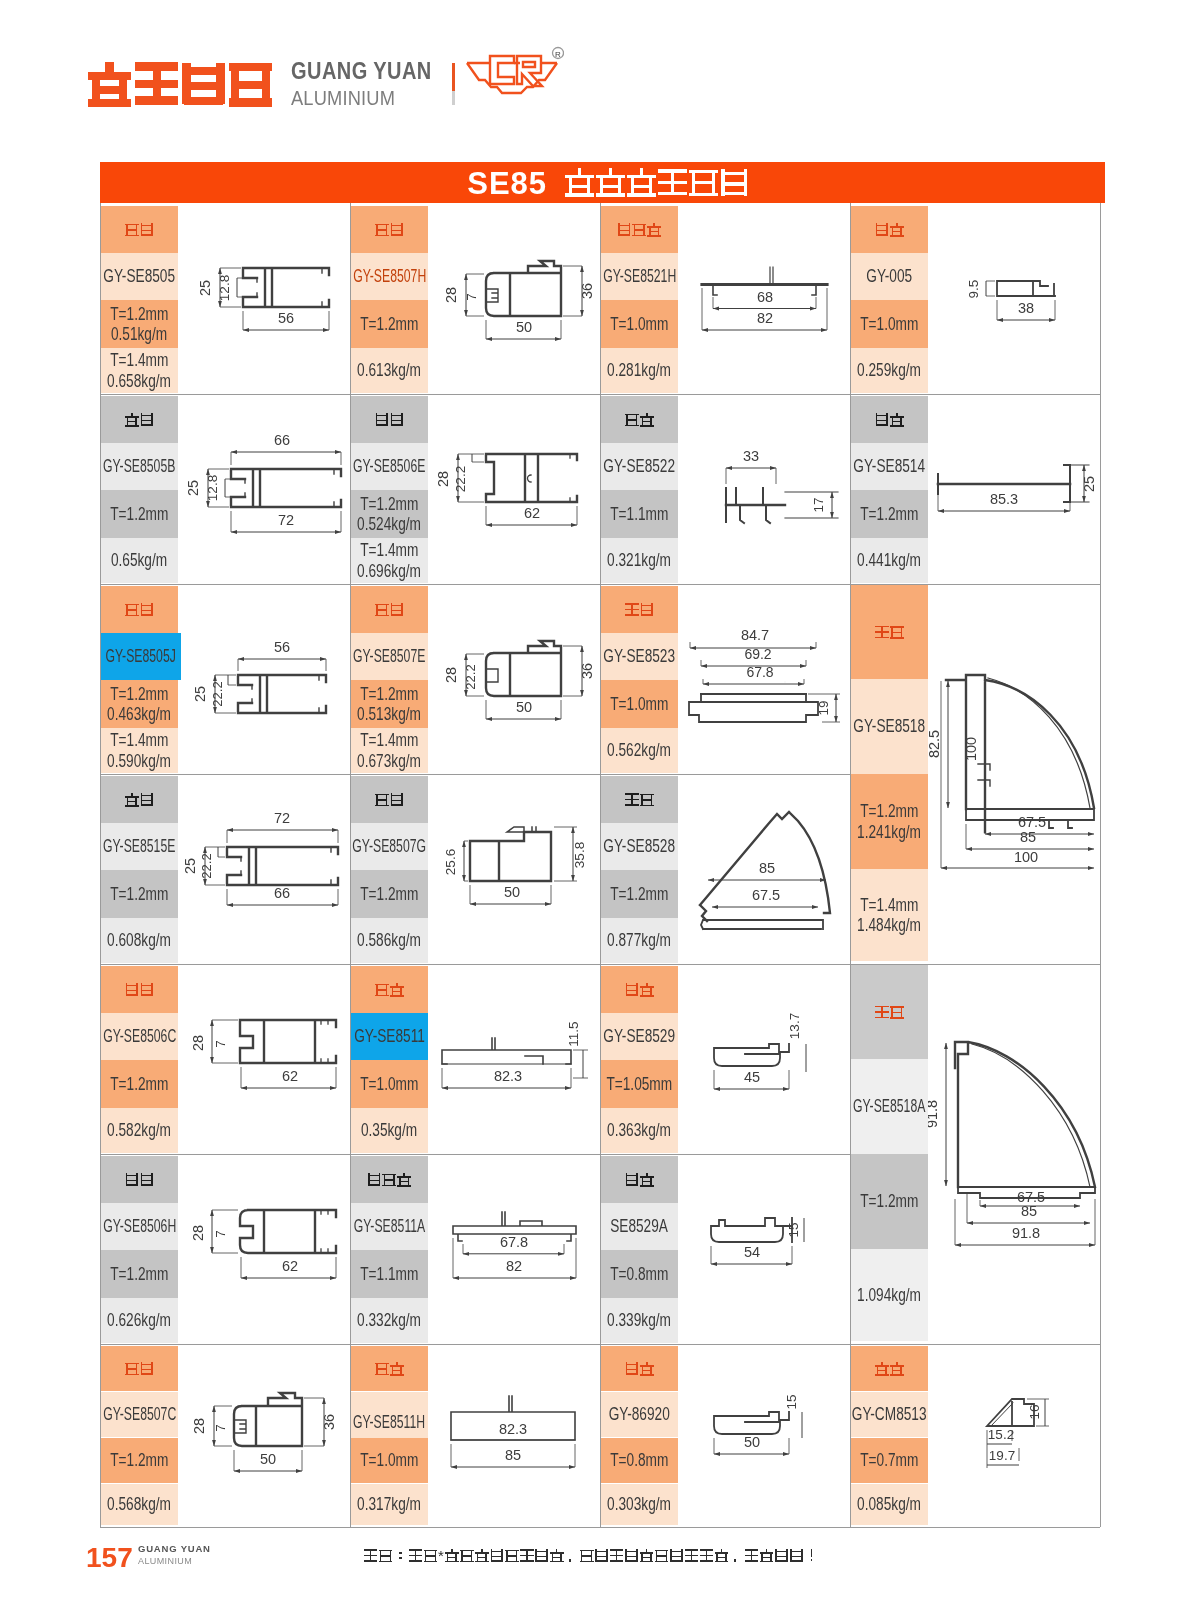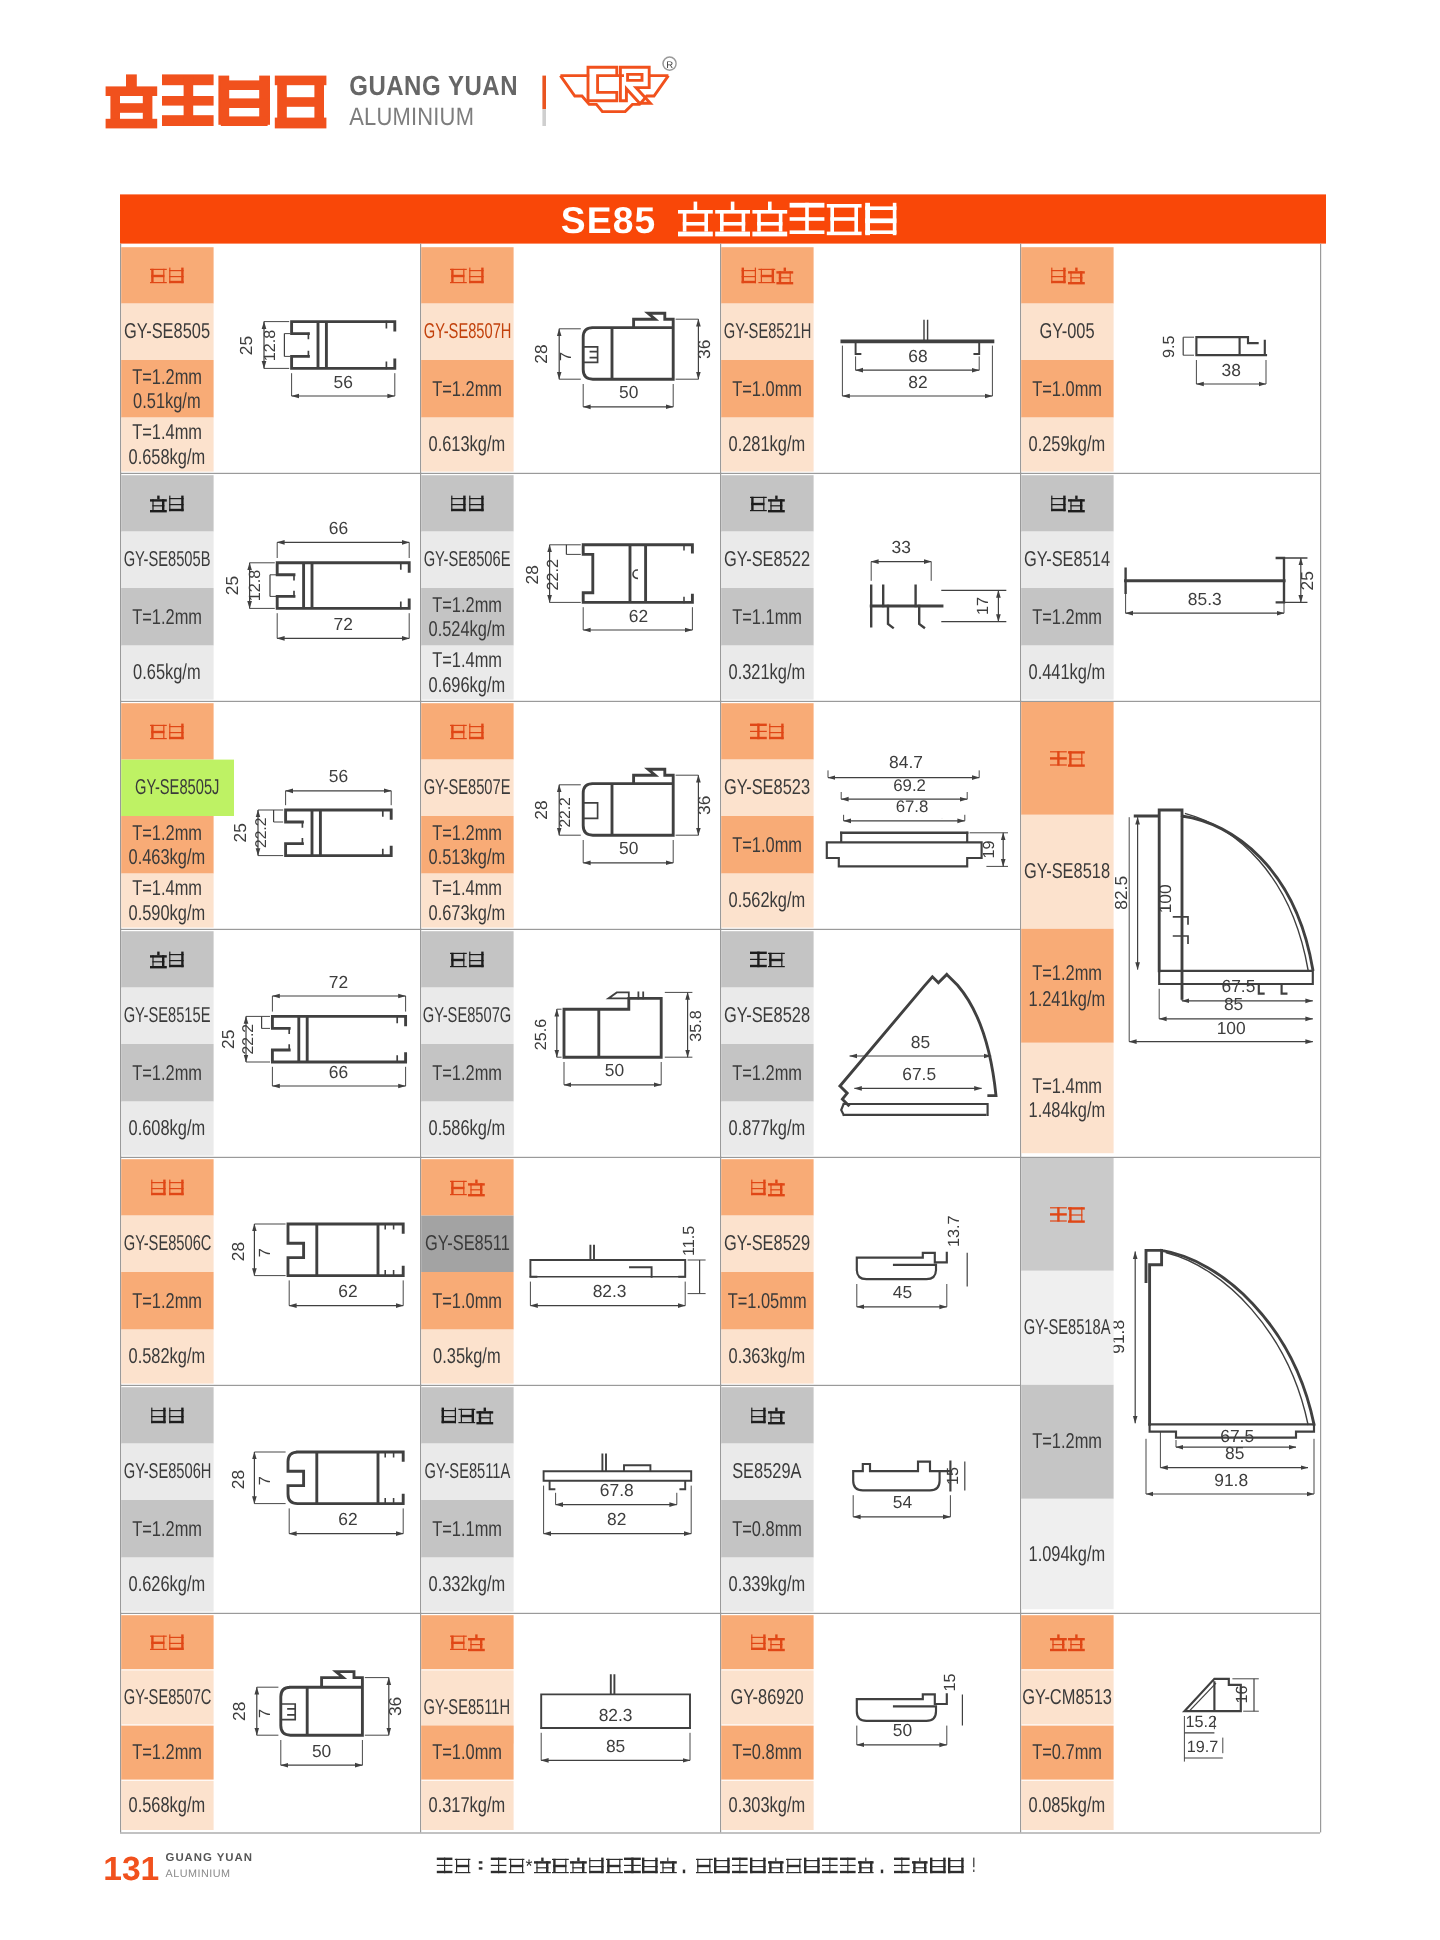--- a/index.html
+++ b/index.html
@@ -368,21 +368,21 @@
     </b>
     <b class="cj">
       <i style="left:5.0%;top:3.0%;width:12.0%;height:94.0%"></i>
       <i style="left:83.0%;top:3.0%;width:12.0%;height:94.0%"></i>
       <i style="left:5.0%;top:15.0%;width:90.0%;height:11.0%"></i>
       <i style="left:5.0%;top:51.0%;width:90.0%;height:11.0%"></i>
       <i style="left:5.0%;top:85.0%;width:90.0%;height:11.0%"></i>
     </b>
   </div>
 
-<div class="cell" style="left:100.5px;top:633.0px;width:94px;height:47px;background:#bef264;color:#3A3A3A;font-size:18px">
+<div class="cell" style="left:100.5px;top:633.0px;width:80px;height:47px;background:#0ea5e9;color:#3A3A3A;font-size:18px">
     <div>
       <div style="white-space:nowrap"><span class="cond" style="transform:scaleX(.68)">GY-SE8505J</span></div>
     </div>
   </div>
 
 <div class="cell" style="left:100.5px;top:680.0px;width:77.5px;height:48px;background:#F8AB76;color:#3A3A3A;font-size:18px">
     <div>
       <div style="white-space:nowrap"><span class="cond">T=1.2mm</span></div>
       <div style="white-space:nowrap"><span class="cond">0.463kg/m</span></div>
     </div>
@@ -653,21 +653,21 @@
     <b class="cj">
       <i style="left:44.0%;top:0.0%;width:12.0%;height:27.0%"></i>
       <i style="left:0.0%;top:26.0%;width:100.0%;height:11.0%"></i>
       <i style="left:13.0%;top:26.0%;width:11.0%;height:61.0%"></i>
       <i style="left:76.0%;top:26.0%;width:11.0%;height:61.0%"></i>
       <i style="left:13.0%;top:59.0%;width:74.0%;height:11.0%"></i>
       <i style="left:0.0%;top:89.0%;width:100.0%;height:12.0%"></i>
     </b>
   </div>
 
-<div class="cell" style="left:350.5px;top:1013.0px;width:77.5px;height:47px;background:#a3a3a3;color:#3A3A3A;font-size:18px">
+<div class="cell" style="left:350.5px;top:1013.0px;width:77.5px;height:47px;background:#0ea5e9;color:#3A3A3A;font-size:18px">
     <div>
       <div style="white-space:nowrap"><span class="cond">GY-SE8511</span></div>
     </div>
   </div>
 
 <div class="cell" style="left:350.5px;top:1060.0px;width:77.5px;height:48px;background:#F8AB76;color:#3A3A3A;font-size:18px">
     <div>
       <div style="white-space:nowrap"><span class="cond">T=1.0mm</span></div>
     </div>
   </div>
@@ -1394,17 +1394,17 @@
     <text x="111.0" y="68.0" font-size="13.5" text-anchor="middle" transform="rotate(-90 111.0 68.0)">16</text>
     <line x1="59.0" y1="86.0" x2="59.0" y2="124.0" stroke="#404040" stroke-width="0.8"></line>
     <line x1="84.0" y1="86.0" x2="84.0" y2="97.0" stroke="#404040" stroke-width="0.8"></line>
     <line x1="91.0" y1="104.0" x2="91.0" y2="117.0" stroke="#404040" stroke-width="0.8"></line>
     <text x="73.0" y="95.0" font-size="13.5" text-anchor="middle">15.2</text>
     <line x1="59.0" y1="100.0" x2="84.0" y2="100.0" stroke="#404040" stroke-width="1"></line>
     <text x="74.0" y="116.0" font-size="13.5" text-anchor="middle">19.7</text>
     <line x1="59.0" y1="121.0" x2="91.0" y2="121.0" stroke="#404040" stroke-width="1"></line>
   </svg>
 
-<div class="abs" style="left:86px;top:1542px;color:#F1511D;font-size:28px;font-weight:bold">131</div>
+<div class="abs" style="left:86px;top:1542px;color:#F1511D;font-size:28px;font-weight:bold">157</div>
 
 <div class="abs" style="left:138px;top:1543px;color:#555;font-size:9.5px;font-weight:bold;letter-spacing:.8px">GUANG YUAN</div>
 <div class="abs" style="left:138px;top:1556px;color:#8a8a8a;font-size:9px;letter-spacing:.4px">ALUMINIUM</div>
 
 <div class="abs zh" style="left:363px;top:1547px;color:#2e2e2e;font-size:15px;letter-spacing:.5px"><b class="cj"><i style="left:0.0%;top:5.0%;width:100.0%;height:12.0%"></i><i style="left:0.0%;top:45.0%;width:100.0%;height:11.0%"></i><i style="left:0.0%;top:83.0%;width:100.0%;height:12.0%"></i><i style="left:45.0%;top:5.0%;width:11.0%;height:90.0%"></i></b><b class="cj"><i style="left:0.0%;top:7.0%;width:100.0%;height:11.0%"></i><i style="left:9.0%;top:7.0%;width:11.0%;height:86.0%"></i><i style="left:80.0%;top:7.0%;width:11.0%;height:86.0%"></i><i style="left:9.0%;top:47.0%;width:82.0%;height:11.0%"></i><i style="left:0.0%;top:87.0%;width:100.0%;height:12.0%"></i></b><b class="cj"><i style="left:42.0%;top:24.0%;width:16.0%;height:16.0%"></i><i style="left:42.0%;top:62.0%;width:16.0%;height:16.0%"></i></b><b class="cj"><i style="left:0.0%;top:5.0%;width:100.0%;height:12.0%"></i><i style="left:0.0%;top:45.0%;width:100.0%;height:11.0%"></i><i style="left:0.0%;top:83.0%;width:100.0%;height:12.0%"></i><i style="left:45.0%;top:5.0%;width:11.0%;height:90.0%"></i></b><b class="cj"><i style="left:0.0%;top:7.0%;width:100.0%;height:11.0%"></i><i style="left:9.0%;top:7.0%;width:11.0%;height:86.0%"></i><i style="left:80.0%;top:7.0%;width:11.0%;height:86.0%"></i><i style="left:9.0%;top:47.0%;width:82.0%;height:11.0%"></i><i style="left:0.0%;top:87.0%;width:100.0%;height:12.0%"></i></b>*<b class="cj"><i style="left:44.0%;top:0.0%;width:12.0%;height:27.0%"></i><i style="left:0.0%;top:26.0%;width:100.0%;height:11.0%"></i><i style="left:13.0%;top:26.0%;width:11.0%;height:61.0%"></i><i style="left:76.0%;top:26.0%;width:11.0%;height:61.0%"></i><i style="left:13.0%;top:59.0%;width:74.0%;height:11.0%"></i><i style="left:0.0%;top:89.0%;width:100.0%;height:12.0%"></i></b><b class="cj"><i style="left:0.0%;top:7.0%;width:100.0%;height:11.0%"></i><i style="left:9.0%;top:7.0%;width:11.0%;height:86.0%"></i><i style="left:80.0%;top:7.0%;width:11.0%;height:86.0%"></i><i style="left:9.0%;top:47.0%;width:82.0%;height:11.0%"></i><i style="left:0.0%;top:87.0%;width:100.0%;height:12.0%"></i></b><b class="cj"><i style="left:44.0%;top:0.0%;width:12.0%;height:27.0%"></i><i style="left:0.0%;top:26.0%;width:100.0%;height:11.0%"></i><i style="left:13.0%;top:26.0%;width:11.0%;height:61.0%"></i><i style="left:76.0%;top:26.0%;width:11.0%;height:61.0%"></i><i style="left:13.0%;top:59.0%;width:74.0%;height:11.0%"></i><i style="left:0.0%;top:89.0%;width:100.0%;height:12.0%"></i></b><b class="cj"><i style="left:5.0%;top:3.0%;width:12.0%;height:94.0%"></i><i style="left:83.0%;top:3.0%;width:12.0%;height:94.0%"></i><i style="left:5.0%;top:15.0%;width:90.0%;height:11.0%"></i><i style="left:5.0%;top:51.0%;width:90.0%;height:11.0%"></i><i style="left:5.0%;top:85.0%;width:90.0%;height:11.0%"></i></b><b class="cj"><i style="left:0.0%;top:7.0%;width:100.0%;height:11.0%"></i><i style="left:9.0%;top:7.0%;width:11.0%;height:86.0%"></i><i style="left:80.0%;top:7.0%;width:11.0%;height:86.0%"></i><i style="left:9.0%;top:47.0%;width:82.0%;height:11.0%"></i><i style="left:0.0%;top:87.0%;width:100.0%;height:12.0%"></i></b><b class="cj"><i style="left:0.0%;top:5.0%;width:100.0%;height:12.0%"></i><i style="left:0.0%;top:45.0%;width:100.0%;height:11.0%"></i><i style="left:0.0%;top:83.0%;width:100.0%;height:12.0%"></i><i style="left:45.0%;top:5.0%;width:11.0%;height:90.0%"></i></b><b class="cj"><i style="left:5.0%;top:3.0%;width:12.0%;height:94.0%"></i><i style="left:83.0%;top:3.0%;width:12.0%;height:94.0%"></i><i style="left:5.0%;top:15.0%;width:90.0%;height:11.0%"></i><i style="left:5.0%;top:51.0%;width:90.0%;height:11.0%"></i><i style="left:5.0%;top:85.0%;width:90.0%;height:11.0%"></i></b><b class="cj"><i style="left:44.0%;top:0.0%;width:12.0%;height:27.0%"></i><i style="left:0.0%;top:26.0%;width:100.0%;height:11.0%"></i><i style="left:13.0%;top:26.0%;width:11.0%;height:61.0%"></i><i style="left:76.0%;top:26.0%;width:11.0%;height:61.0%"></i><i style="left:13.0%;top:59.0%;width:74.0%;height:11.0%"></i><i style="left:0.0%;top:89.0%;width:100.0%;height:12.0%"></i></b><b class="cj"><i style="left:30.0%;top:74.0%;width:18.0%;height:20.0%"></i></b><b class="cj"><i style="left:0.0%;top:7.0%;width:100.0%;height:11.0%"></i><i style="left:9.0%;top:7.0%;width:11.0%;height:86.0%"></i><i style="left:80.0%;top:7.0%;width:11.0%;height:86.0%"></i><i style="left:9.0%;top:47.0%;width:82.0%;height:11.0%"></i><i style="left:0.0%;top:87.0%;width:100.0%;height:12.0%"></i></b><b class="cj"><i style="left:5.0%;top:3.0%;width:12.0%;height:94.0%"></i><i style="left:83.0%;top:3.0%;width:12.0%;height:94.0%"></i><i style="left:5.0%;top:15.0%;width:90.0%;height:11.0%"></i><i style="left:5.0%;top:51.0%;width:90.0%;height:11.0%"></i><i style="left:5.0%;top:85.0%;width:90.0%;height:11.0%"></i></b><b class="cj"><i style="left:0.0%;top:5.0%;width:100.0%;height:12.0%"></i><i style="left:0.0%;top:45.0%;width:100.0%;height:11.0%"></i><i style="left:0.0%;top:83.0%;width:100.0%;height:12.0%"></i><i style="left:45.0%;top:5.0%;width:11.0%;height:90.0%"></i></b><b class="cj"><i style="left:5.0%;top:3.0%;width:12.0%;height:94.0%"></i><i style="left:83.0%;top:3.0%;width:12.0%;height:94.0%"></i><i style="left:5.0%;top:15.0%;width:90.0%;height:11.0%"></i><i style="left:5.0%;top:51.0%;width:90.0%;height:11.0%"></i><i style="left:5.0%;top:85.0%;width:90.0%;height:11.0%"></i></b><b class="cj"><i style="left:44.0%;top:0.0%;width:12.0%;height:27.0%"></i><i style="left:0.0%;top:26.0%;width:100.0%;height:11.0%"></i><i style="left:13.0%;top:26.0%;width:11.0%;height:61.0%"></i><i style="left:76.0%;top:26.0%;width:11.0%;height:61.0%"></i><i style="left:13.0%;top:59.0%;width:74.0%;height:11.0%"></i><i style="left:0.0%;top:89.0%;width:100.0%;height:12.0%"></i></b><b class="cj"><i style="left:0.0%;top:7.0%;width:100.0%;height:11.0%"></i><i style="left:9.0%;top:7.0%;width:11.0%;height:86.0%"></i><i style="left:80.0%;top:7.0%;width:11.0%;height:86.0%"></i><i style="left:9.0%;top:47.0%;width:82.0%;height:11.0%"></i><i style="left:0.0%;top:87.0%;width:100.0%;height:12.0%"></i></b><b class="cj"><i style="left:5.0%;top:3.0%;width:12.0%;height:94.0%"></i><i style="left:83.0%;top:3.0%;width:12.0%;height:94.0%"></i><i style="left:5.0%;top:15.0%;width:90.0%;height:11.0%"></i><i style="left:5.0%;top:51.0%;width:90.0%;height:11.0%"></i><i style="left:5.0%;top:85.0%;width:90.0%;height:11.0%"></i></b><b class="cj"><i style="left:0.0%;top:5.0%;width:100.0%;height:12.0%"></i><i style="left:0.0%;top:45.0%;width:100.0%;height:11.0%"></i><i style="left:0.0%;top:83.0%;width:100.0%;height:12.0%"></i><i style="left:45.0%;top:5.0%;width:11.0%;height:90.0%"></i></b><b class="cj"><i style="left:0.0%;top:5.0%;width:100.0%;height:12.0%"></i><i style="left:0.0%;top:45.0%;width:100.0%;height:11.0%"></i><i style="left:0.0%;top:83.0%;width:100.0%;height:12.0%"></i><i style="left:45.0%;top:5.0%;width:11.0%;height:90.0%"></i></b><b class="cj"><i style="left:44.0%;top:0.0%;width:12.0%;height:27.0%"></i><i style="left:0.0%;top:26.0%;width:100.0%;height:11.0%"></i><i style="left:13.0%;top:26.0%;width:11.0%;height:61.0%"></i><i style="left:76.0%;top:26.0%;width:11.0%;height:61.0%"></i><i style="left:13.0%;top:59.0%;width:74.0%;height:11.0%"></i><i style="left:0.0%;top:89.0%;width:100.0%;height:12.0%"></i></b><b class="cj"><i style="left:30.0%;top:74.0%;width:18.0%;height:20.0%"></i></b><b class="cj"><i style="left:0.0%;top:5.0%;width:100.0%;height:12.0%"></i><i style="left:0.0%;top:45.0%;width:100.0%;height:11.0%"></i><i style="left:0.0%;top:83.0%;width:100.0%;height:12.0%"></i><i style="left:45.0%;top:5.0%;width:11.0%;height:90.0%"></i></b><b class="cj"><i style="left:44.0%;top:0.0%;width:12.0%;height:27.0%"></i><i style="left:0.0%;top:26.0%;width:100.0%;height:11.0%"></i><i style="left:13.0%;top:26.0%;width:11.0%;height:61.0%"></i><i style="left:76.0%;top:26.0%;width:11.0%;height:61.0%"></i><i style="left:13.0%;top:59.0%;width:74.0%;height:11.0%"></i><i style="left:0.0%;top:89.0%;width:100.0%;height:12.0%"></i></b><b class="cj"><i style="left:5.0%;top:3.0%;width:12.0%;height:94.0%"></i><i style="left:83.0%;top:3.0%;width:12.0%;height:94.0%"></i><i style="left:5.0%;top:15.0%;width:90.0%;height:11.0%"></i><i style="left:5.0%;top:51.0%;width:90.0%;height:11.0%"></i><i style="left:5.0%;top:85.0%;width:90.0%;height:11.0%"></i></b><b class="cj"><i style="left:5.0%;top:3.0%;width:12.0%;height:94.0%"></i><i style="left:83.0%;top:3.0%;width:12.0%;height:94.0%"></i><i style="left:5.0%;top:15.0%;width:90.0%;height:11.0%"></i><i style="left:5.0%;top:51.0%;width:90.0%;height:11.0%"></i><i style="left:5.0%;top:85.0%;width:90.0%;height:11.0%"></i></b><b class="cj"><i style="left:44.0%;top:6.0%;width:12.0%;height:56.0%"></i><i style="left:44.0%;top:76.0%;width:12.0%;height:16.0%"></i></b></div>
 </body></html>

